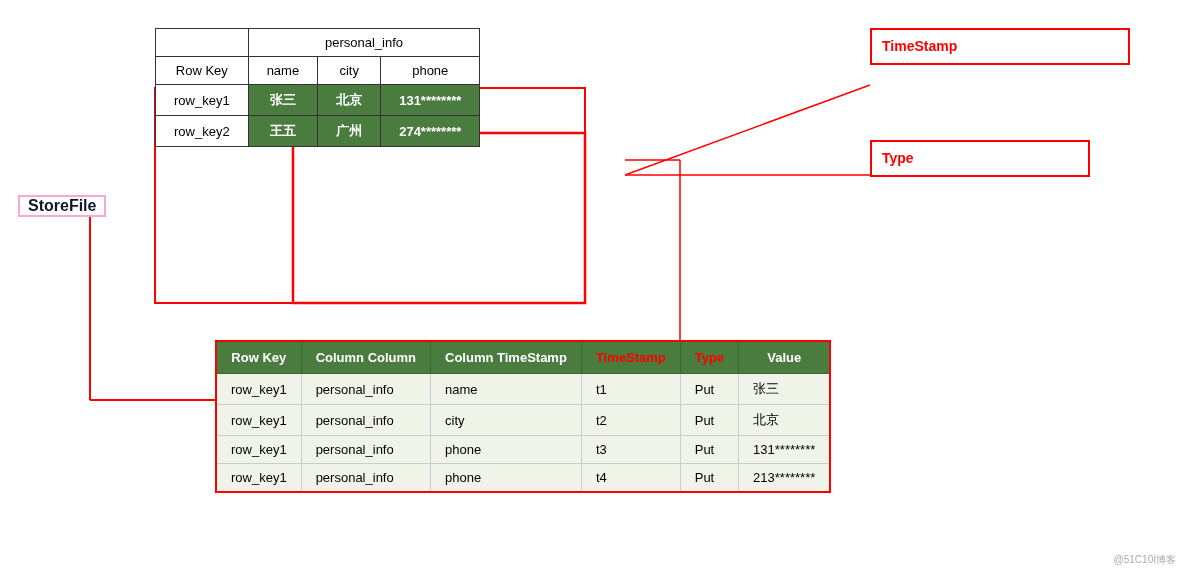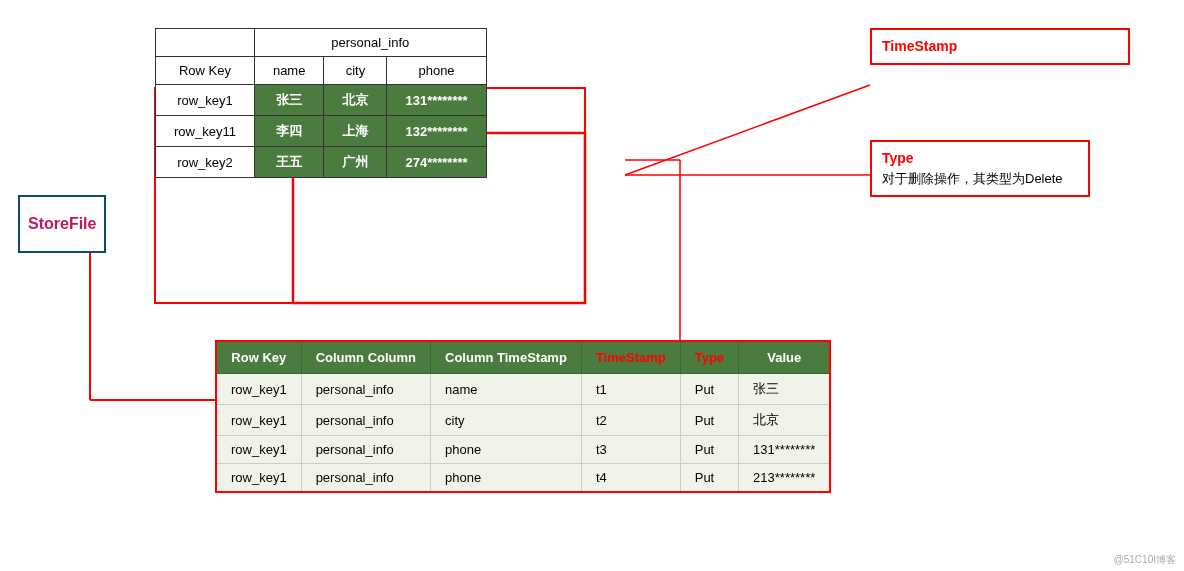--- a/index.html
+++ b/index.html
@@ -55,25 +55,25 @@
       background: #fff;
       text-align: center;
       font-weight: normal;
     }
 
     
     .storefile-label {
       position: absolute;
       top: 195px;
       left: 18px;
-      color: #be185d;
+      color: #0f172a;
       font-weight: bold;
       font-size: 16px;
-      border: 2px solid #0c4a6e;
-      padding: 18px 8px;
+      border: 2px solid #f9a8d4;
+      padding: 0 8px;
       background: #fff;
     }
 
     
     .bottom-table-wrapper {
       position: absolute;
       top: 340px;
       left: 215px;
     }
     .bottom-table {
@@ -191,26 +191,20 @@
         <td>city</td>
         <td>phone</td>
       </tr>
       <tr class="data-row">
         <td class="row-key-cell">row_key1</td>
         <td class="data-cell">张三</td>
         <td class="data-cell">北京</td>
         <td class="data-cell">131********</td>
       </tr>
       <tr class="data-row">
-        <td class="row-key-cell">row_key11</td>
-        <td class="data-cell">李四</td>
-        <td class="data-cell">上海</td>
-        <td class="data-cell">132********</td>
-      </tr>
-      <tr class="data-row">
         <td class="row-key-cell">row_key2</td>
         <td class="data-cell">王五</td>
         <td class="data-cell">广州</td>
         <td class="data-cell">274********</td>
       </tr>
     </tbody>
       </table>
   </div>
 
   <div class="bottom-table-wrapper">
@@ -261,18 +255,17 @@
       </tbody>
     </table>
   </div>
 
   <div class="annotation-box annotation-timestamp">
     <div class="title">TimeStamp</div>
   </div>
 
   <div class="annotation-box annotation-type">
     <div class="title">Type</div>
-    <div>对于删除操作，其类型为Delete</div>
   </div>
 
   <div class="watermark">@51C10I博客</div>
 
 </div>
 
 </body></html>

